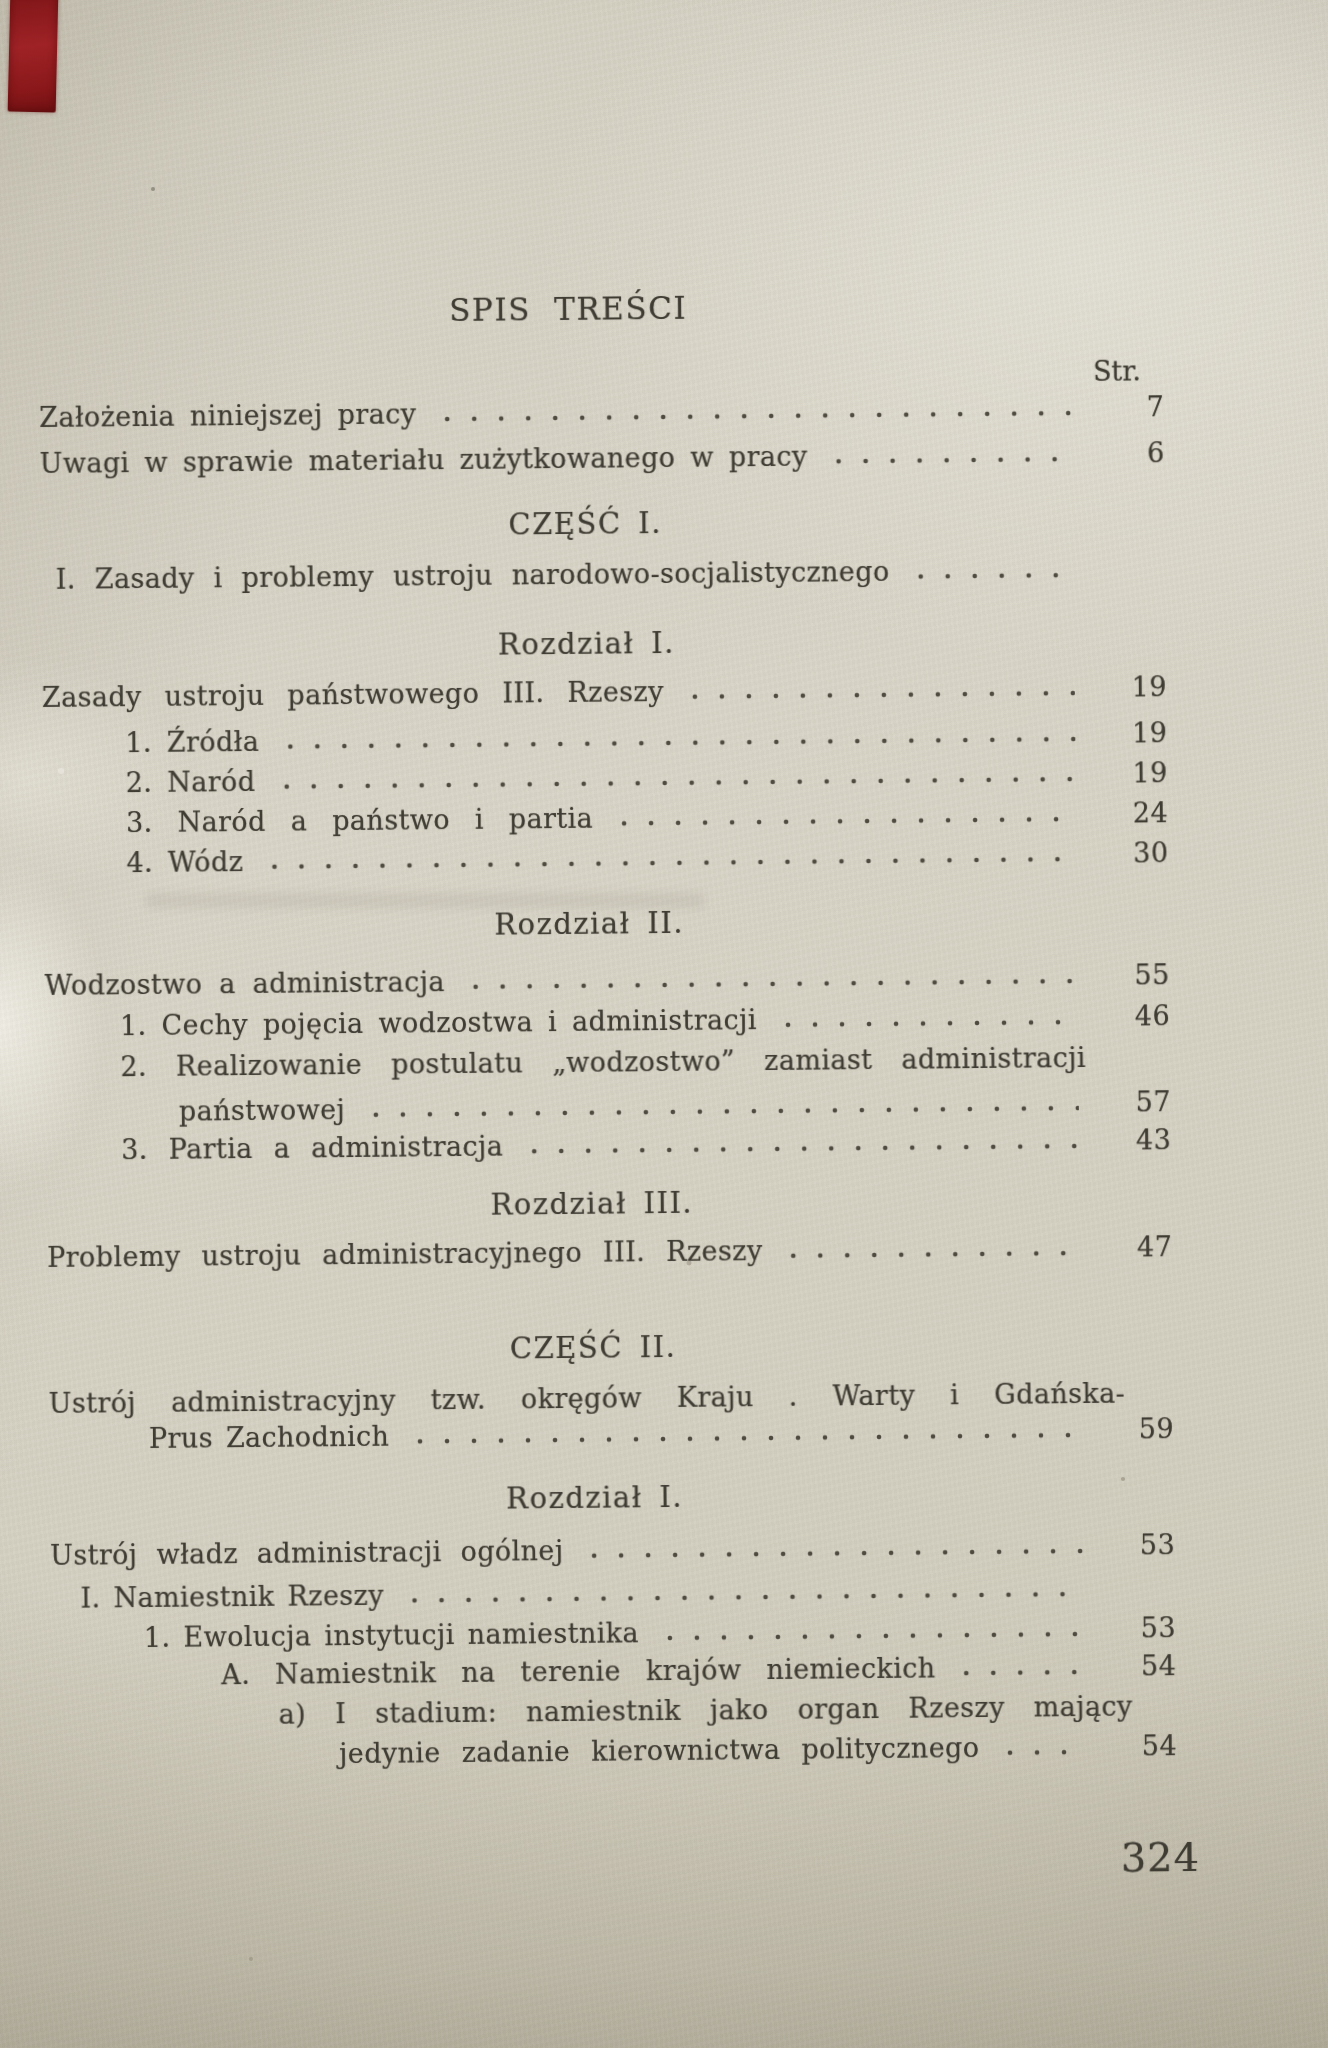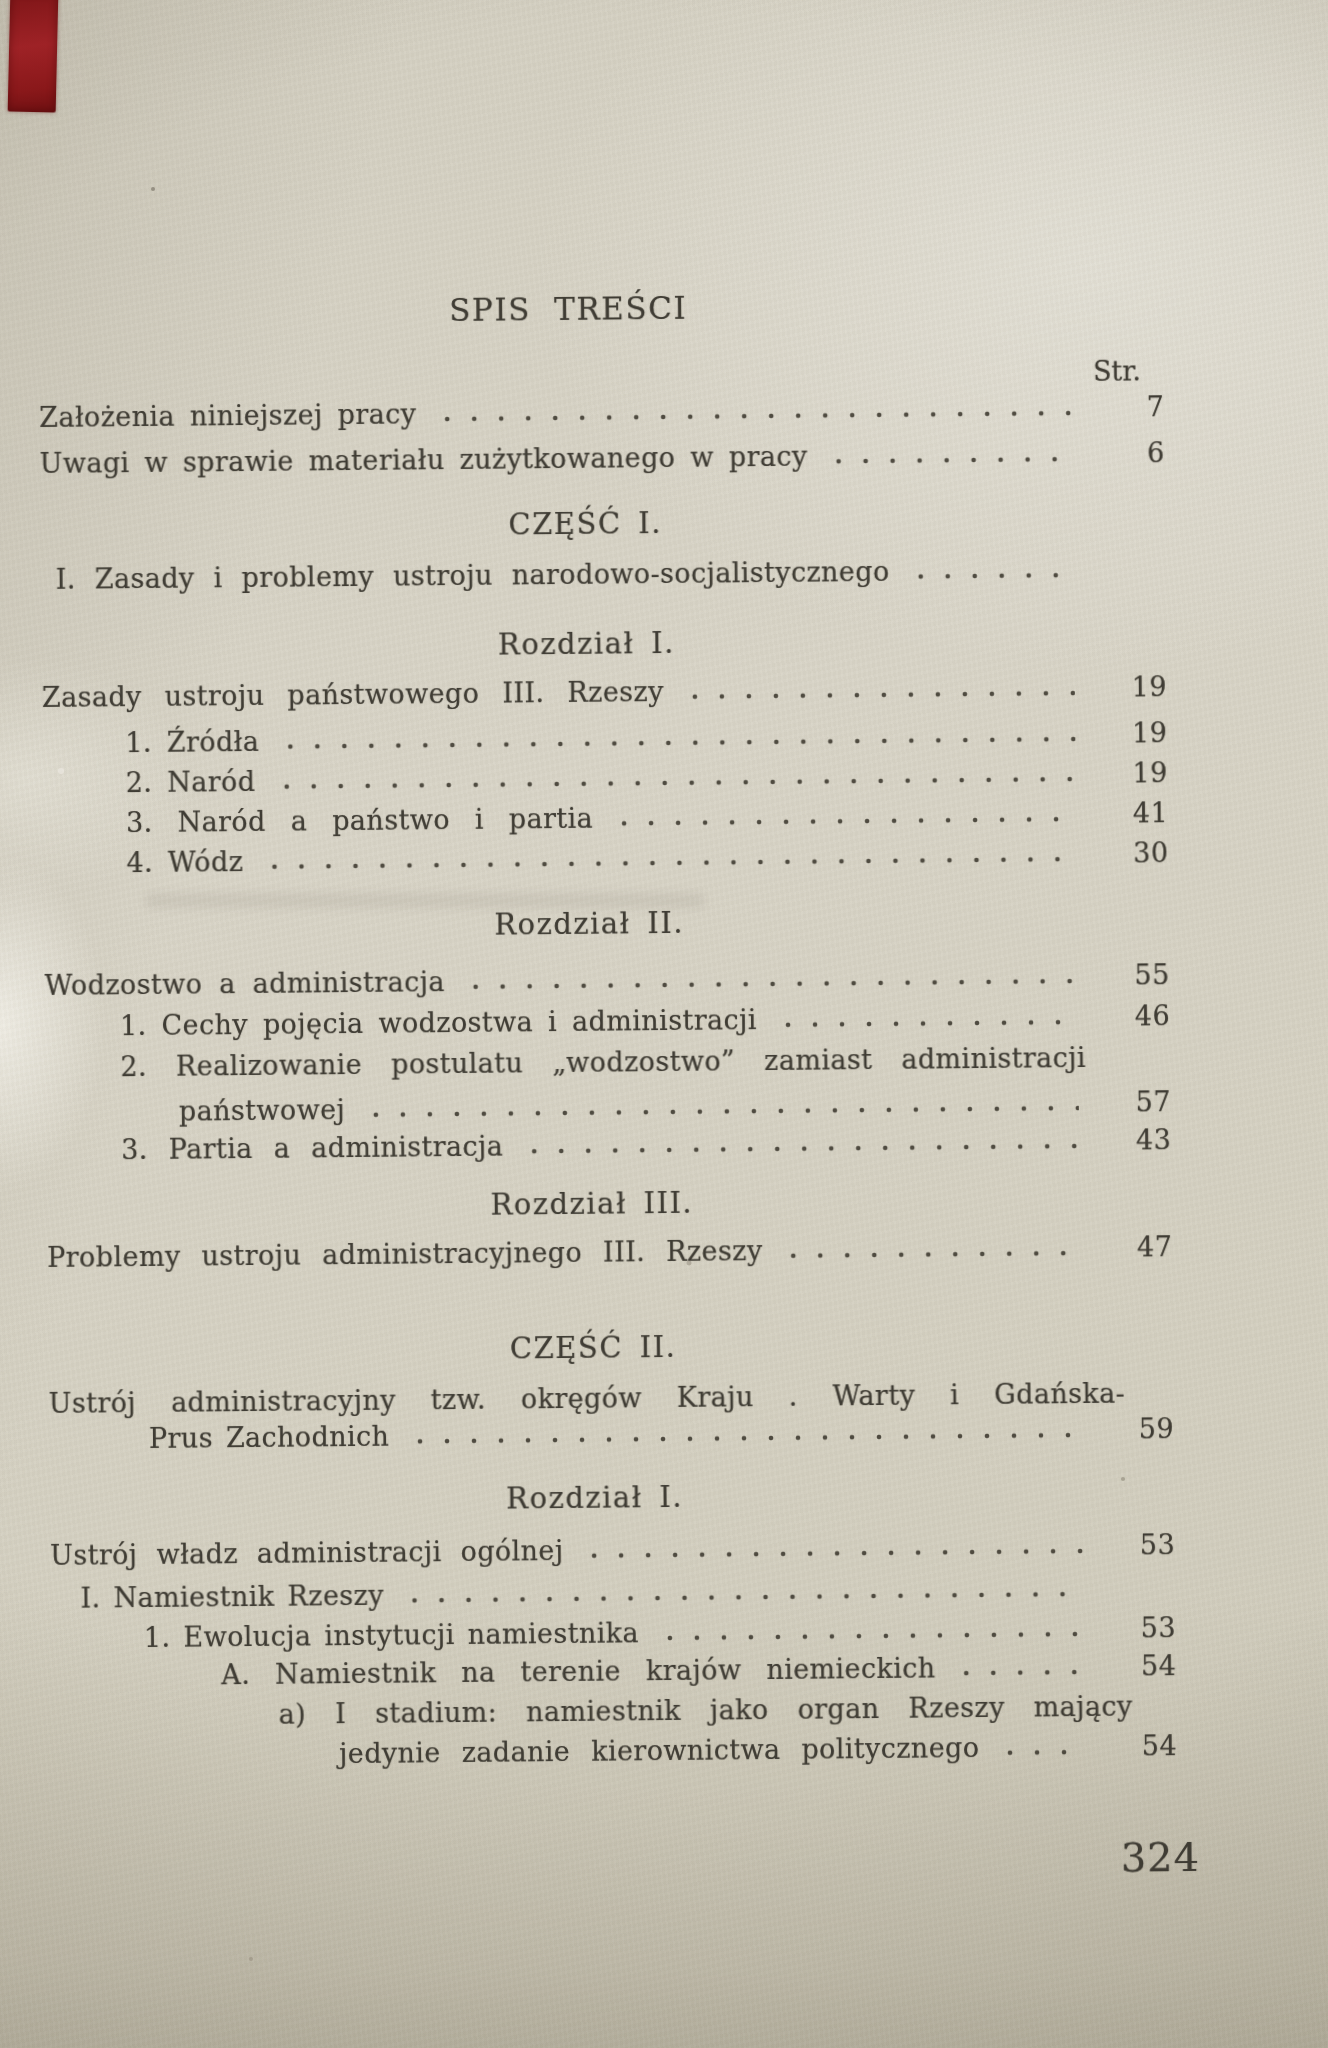--- a/index.html
+++ b/index.html
@@ -131,21 +131,21 @@
       <span class="pg">19</span>
     </div>
     <div class="row ws6" style="top:766px;padding-left:88px">
       <span class="lab">2. Naród</span>
       <span class="leader"></span>
       <span class="pg">19</span>
     </div>
     <div class="row ws16" style="top:806px;padding-left:88px">
       <span class="lab">3. Naród a państwo i partia</span>
       <span class="leader"></span>
-      <span class="pg">41</span>
+      <span class="pg">24</span>
     </div>
     <div class="row ws6" style="top:846px;padding-left:88px">
       <span class="lab">4. Wódz</span>
       <span class="leader"></span>
       <span class="pg">30</span>
     </div>
 
     <div class="heading" style="top:912px">Rozdział II.</div>
 
     <div class="row ws8" style="top:968px;padding-left:5px">

